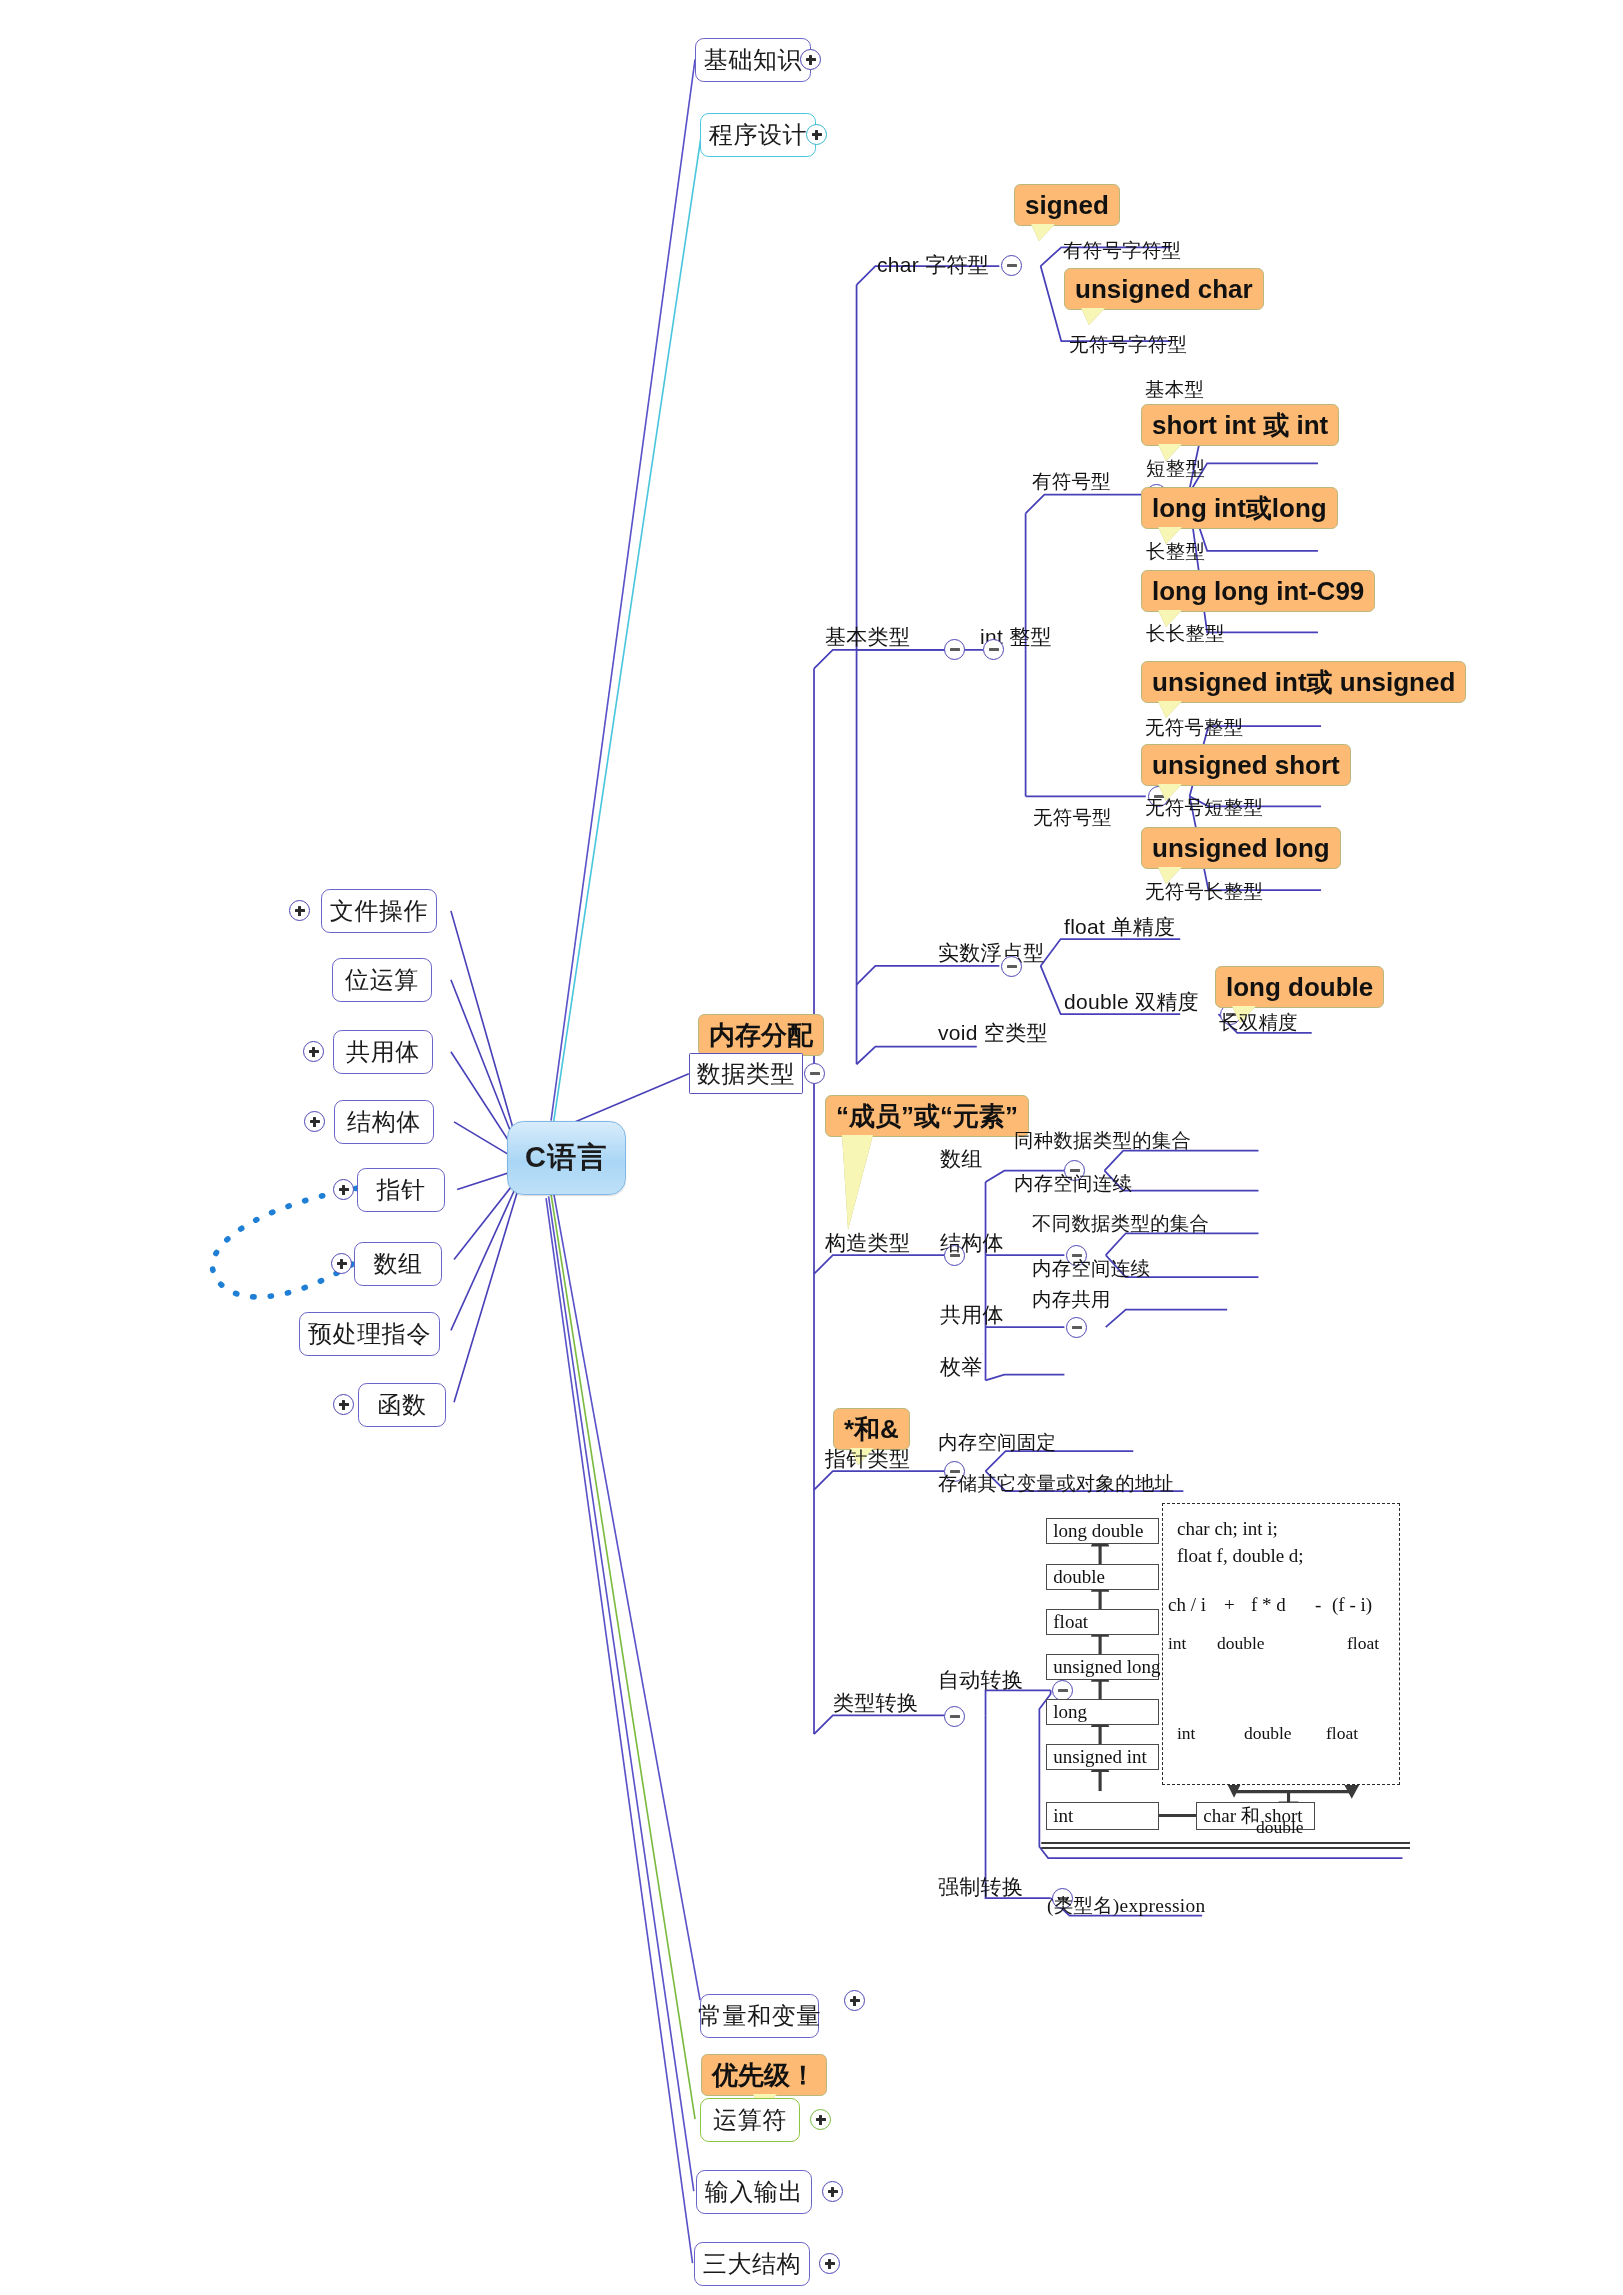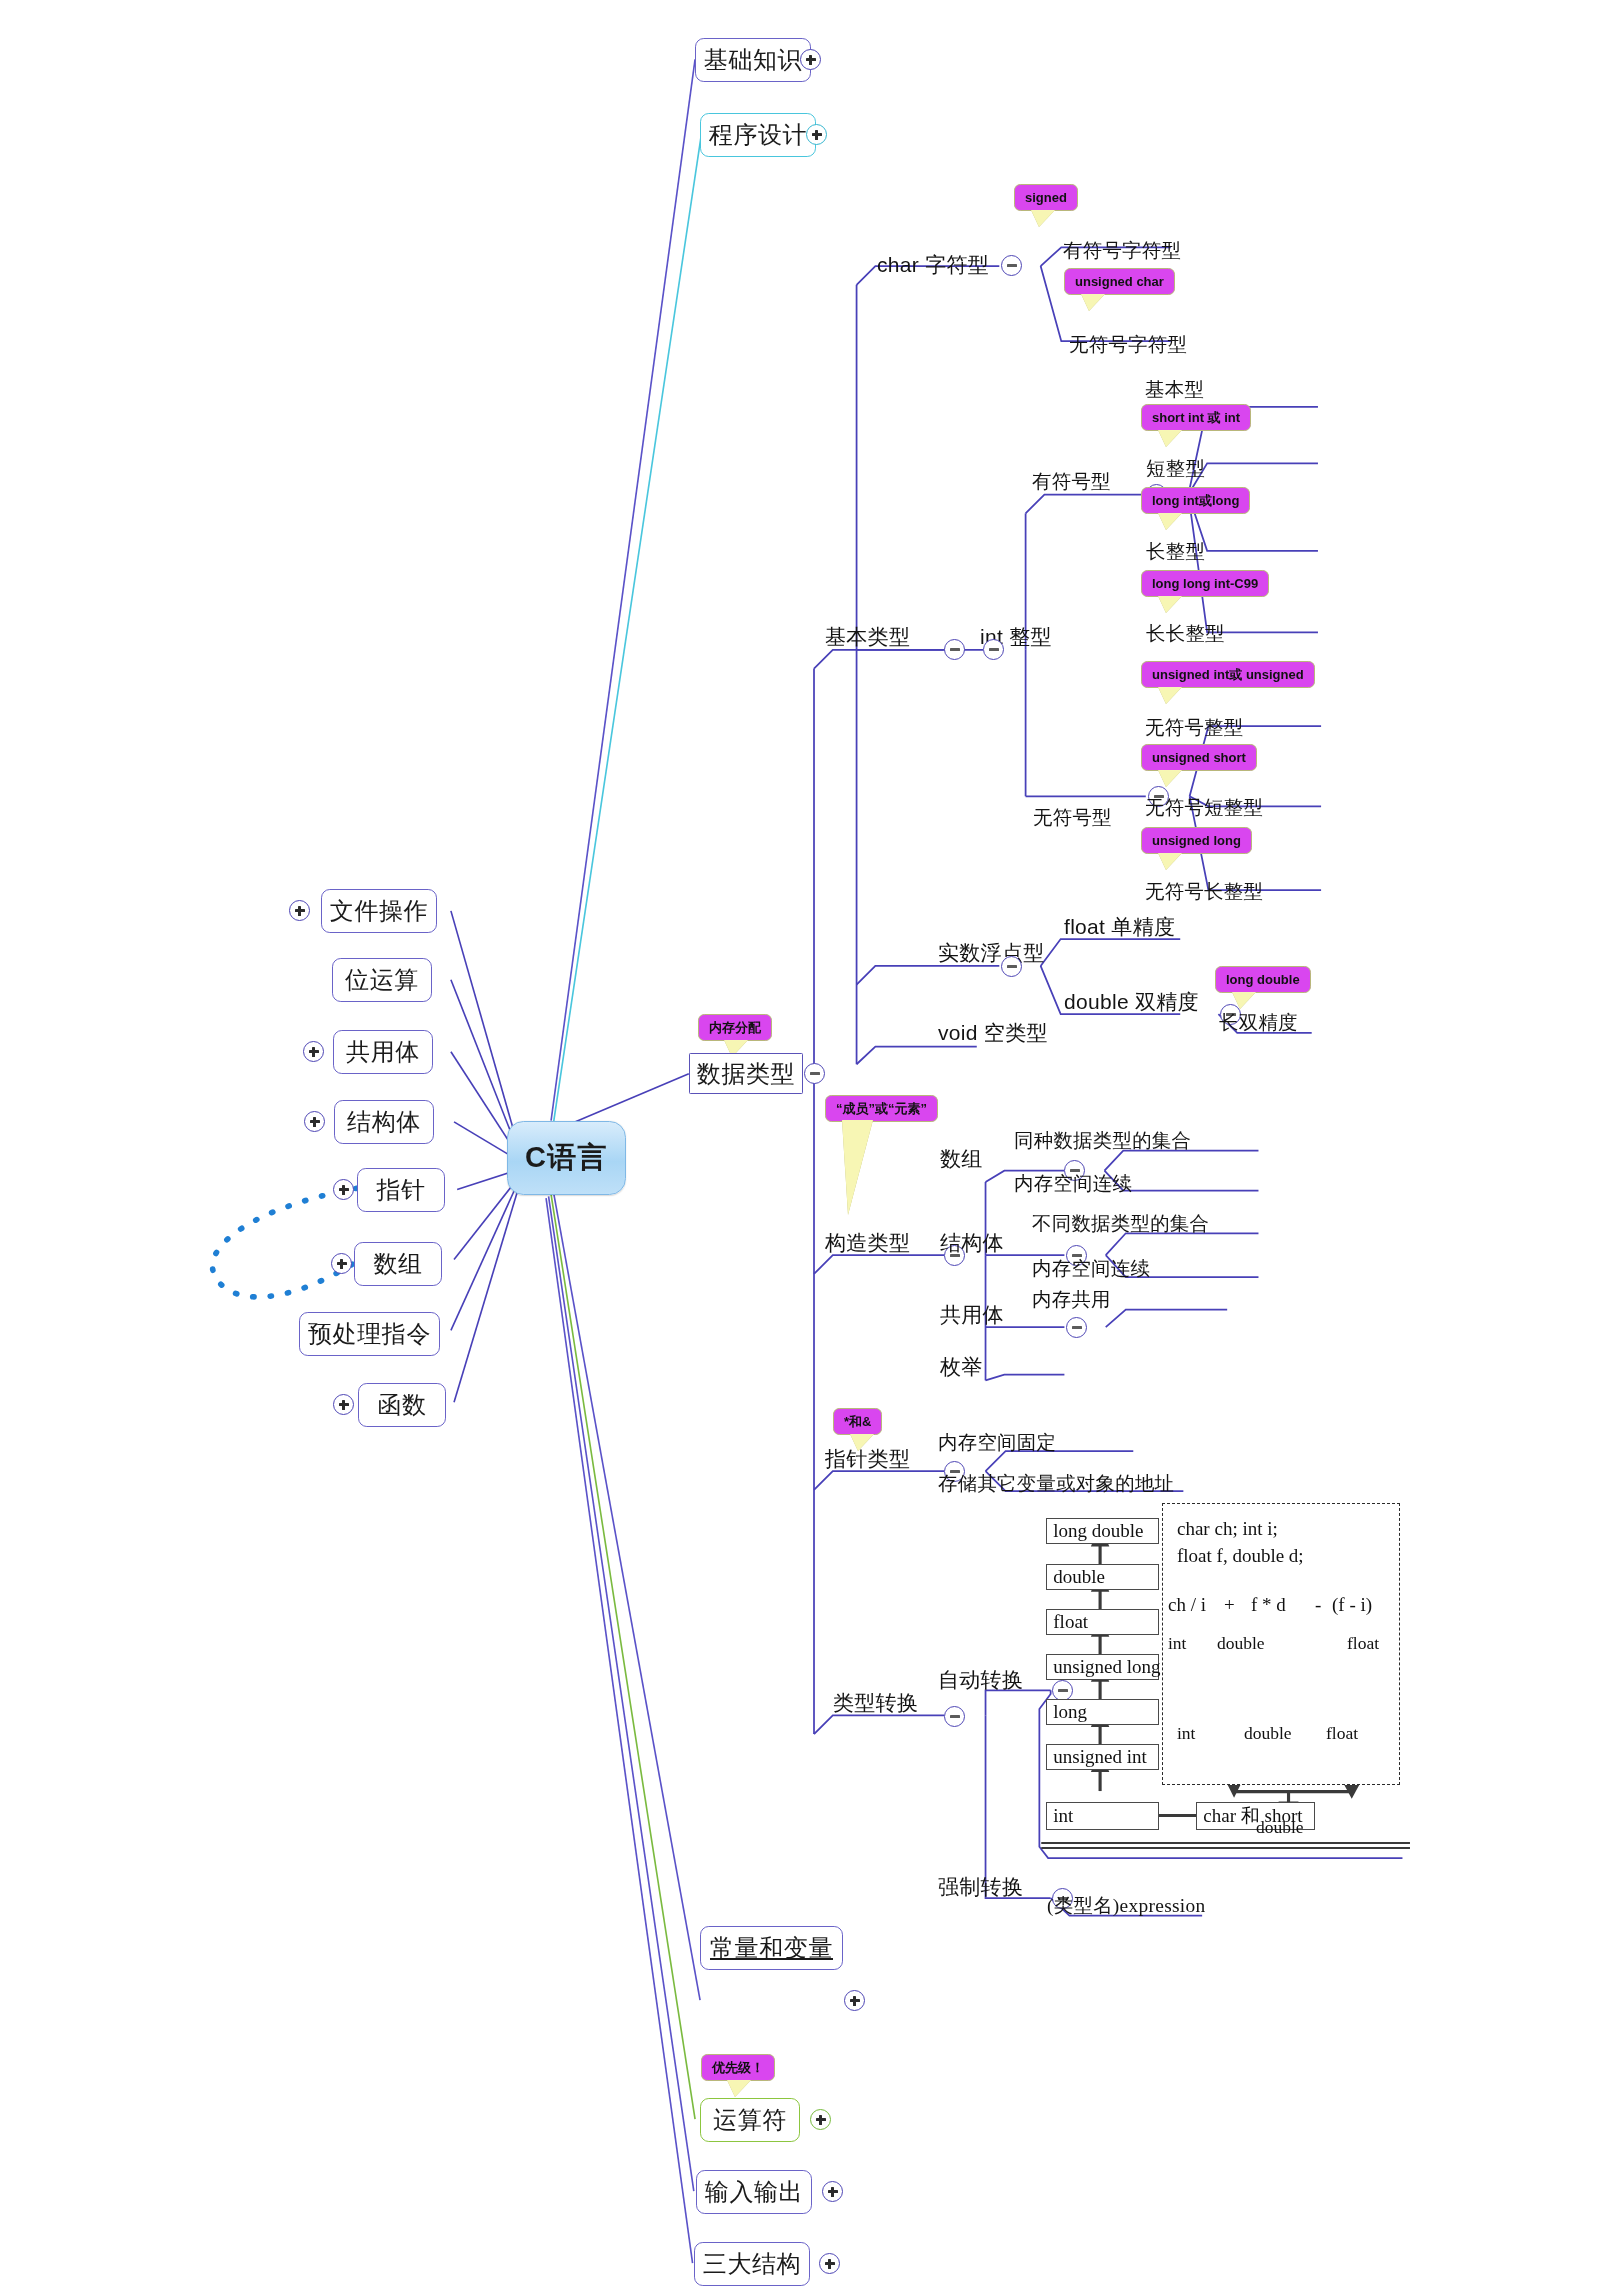--- a/index.html
+++ b/index.html
@@ -37,22 +37,22 @@
     position:absolute; white-space:nowrap; font-size:21px; letter-spacing:0.3px;
     color:#141414; font-weight:400;
   }
   .txt.small { font-size:19.4px; }
 
   
   .ser { font-family:"Liberation Serif","DejaVu Serif",serif; }
 
   
   .callout {
-    position:absolute; background:#d946ef; border:0.6px solid #b9b77a; border-radius:6.3px;
-    font-size:13px; font-weight:700; color:#111; white-space:nowrap;
+    position:absolute; background:#fdba74; border:0.6px solid #b9b77a; border-radius:6.3px;
+    font-size:26px; font-weight:700; color:#111; white-space:nowrap;
     padding:5.6px 10px; line-height:1.1;
   }
   .callout .tail {
     position:absolute; left:16.3px; bottom:-16.3px; width:0; height:0;
     border-left:8.8px solid transparent; border-right:16.3px solid transparent;
     border-top:17px solid #f7f6b4;
     filter:drop-shadow(0 0.6px 0 #b9b77a);
   }
   .callout.tail-long .tail {
     bottom:-94px; border-left:6.3px solid transparent; border-right:25px solid transparent;
@@ -240,21 +240,21 @@
 
   <div class="box" style="left:299px; top:1312px; width:141px; height:44px;">
     <span>预处理指令</span>
     </div>
 
   <div class="box" style="left:358px; top:1383px; width:88px; height:44px;text-align:right;">
     <span>函数</span>
     </div>
   <div class="tog plus" style="left:333px; top:1394px;"></div>
 
-  <div class="box" style="left:700px; top:1926px; width:143px; height:44px;text-decoration:underline;">
+  <div class="box" style="left:700px; top:1994px; width:119px; height:44px;">
     <span>常量和变量</span>
     </div>
   <div class="tog plus" style="left:844px; top:1990px;"></div>
 
   <div class="callout tail-mid" style="left:701px; top:2054px;">
     <span>优先级！</span>
     <span class="tail"></span>
   </div>
   <div class="box green" style="left:700px; top:2098px; width:100px; height:44px;">
     <span>运算符</span>

